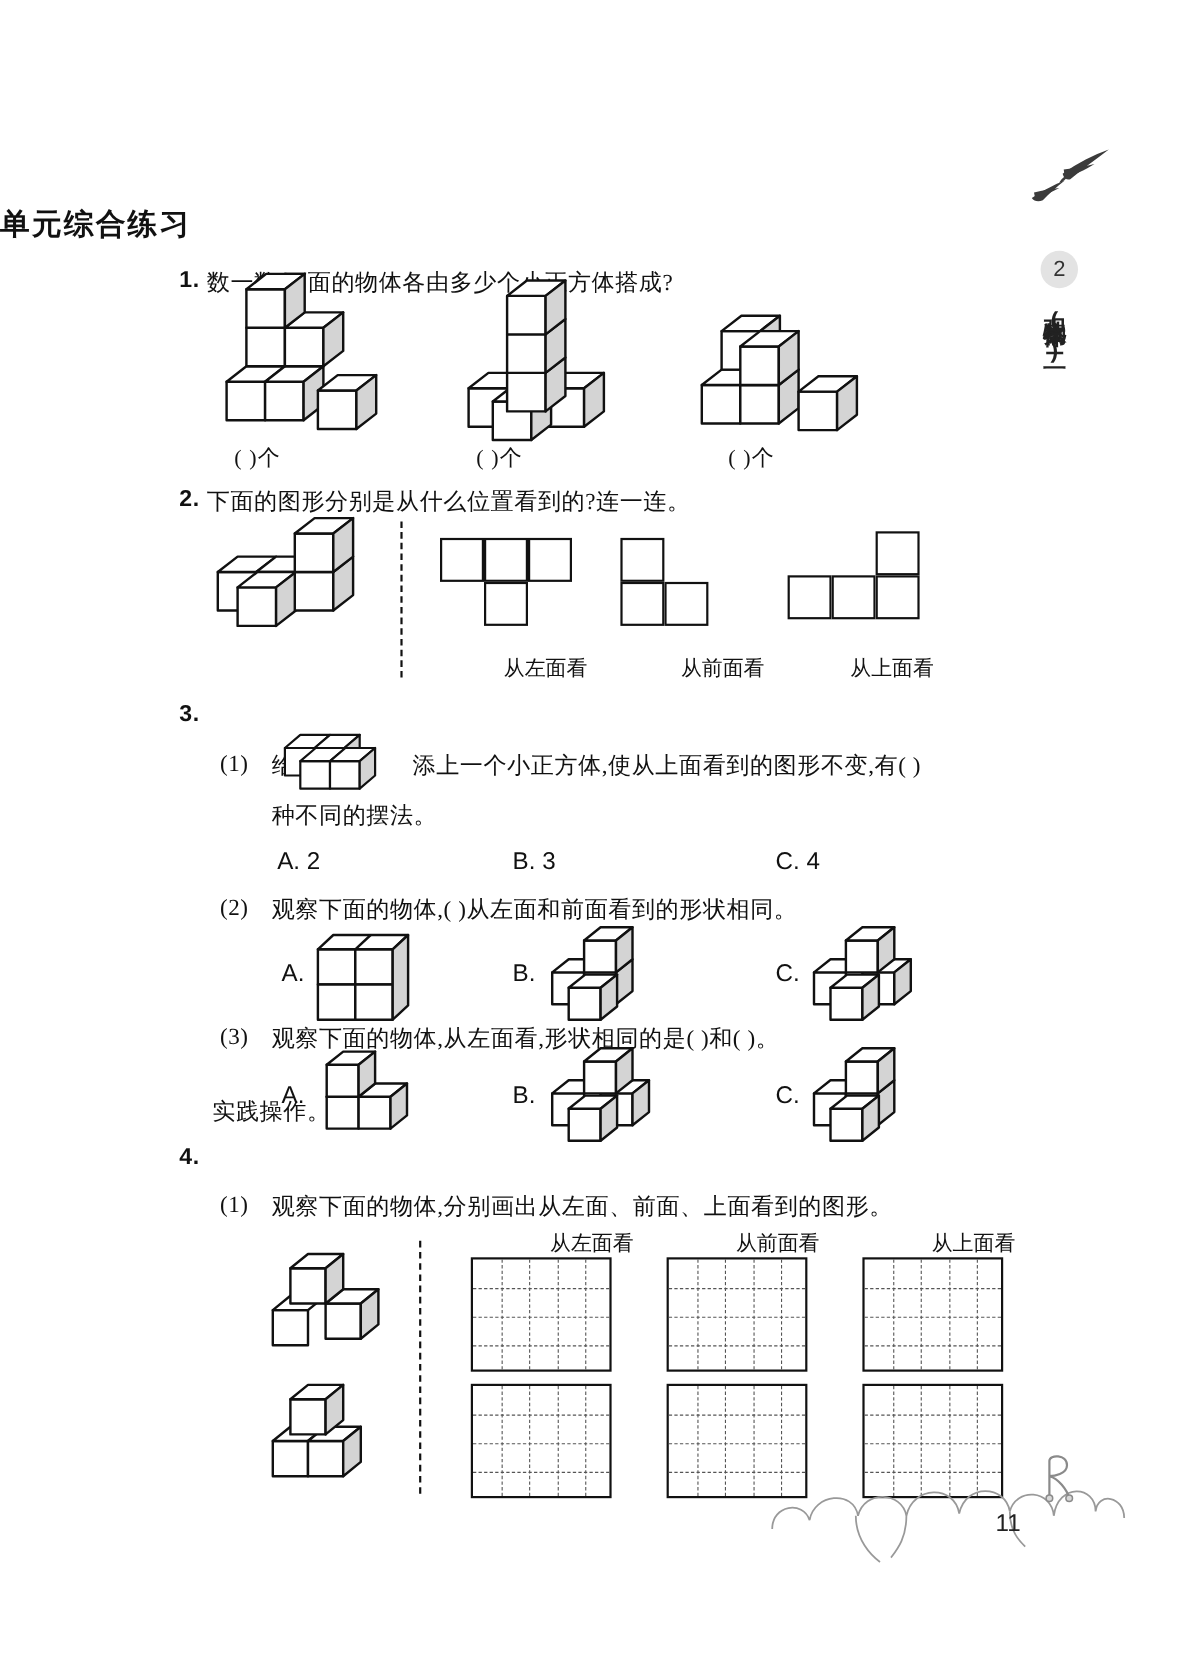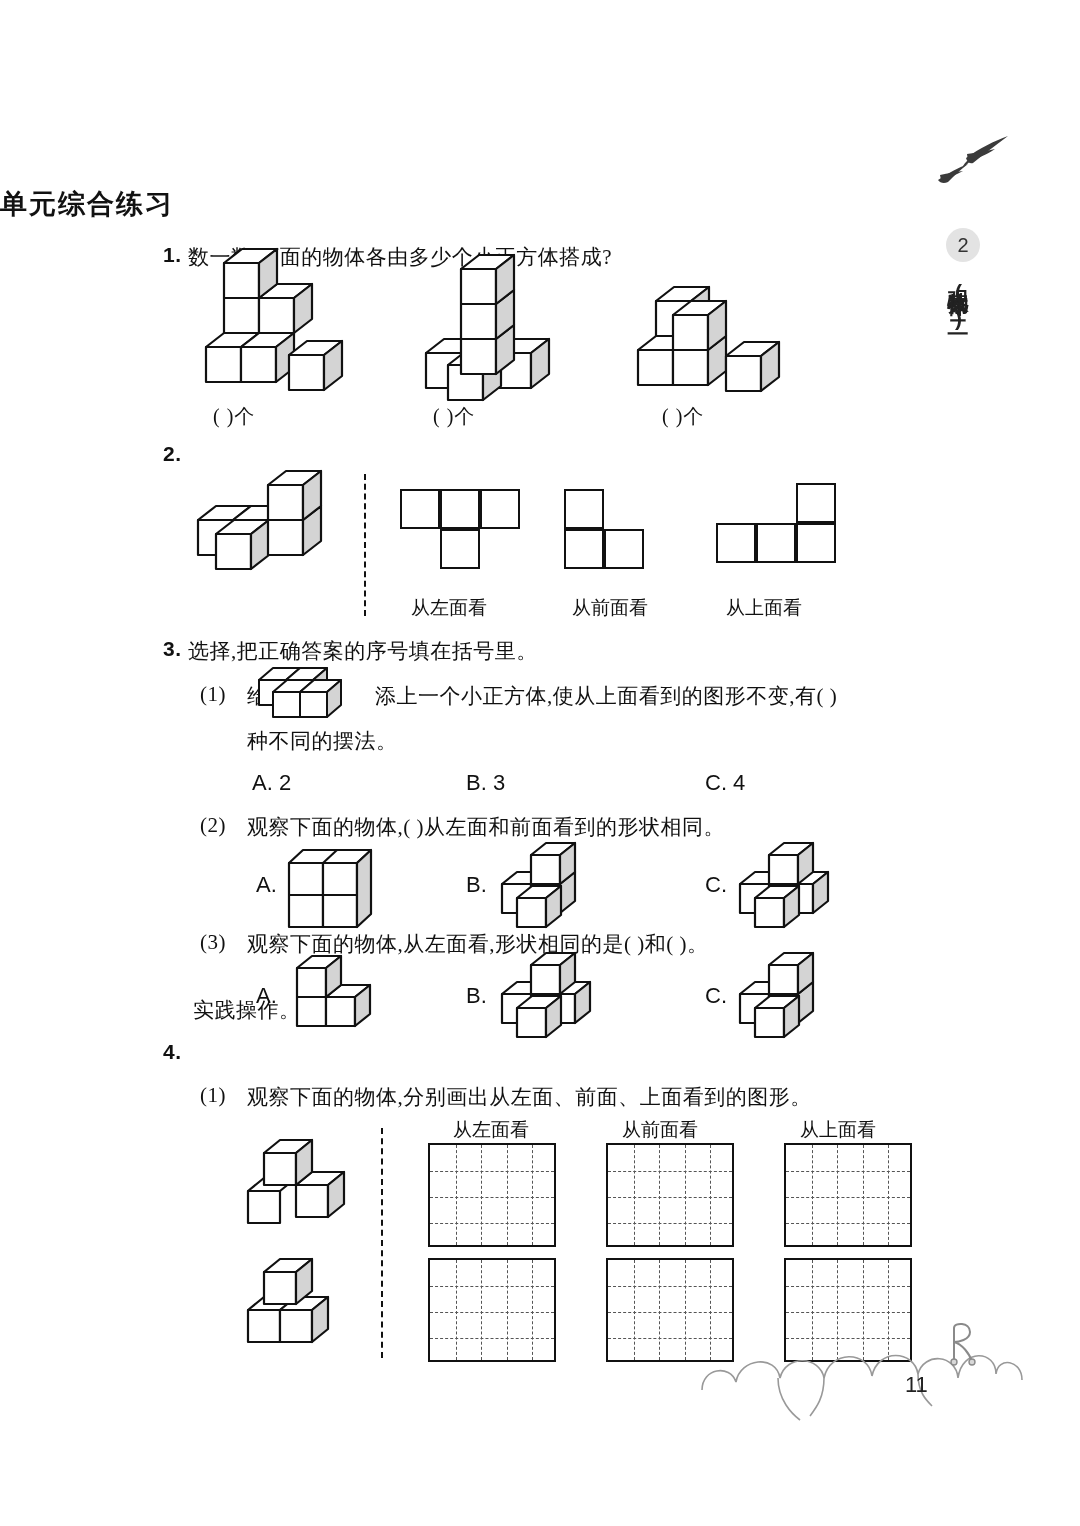--- a/index.html
+++ b/index.html
@@ -39,21 +39,21 @@
 
   
   .qtext {
     position:absolute;
     font-size: 21px;
     letter-spacing: 0.5px;
     white-space: nowrap;
   }
   .qnum { font-family:"Liberation Sans", sans-serif; font-weight:600; }
 
-  .label-cn { position:absolute; font-size:19px; white-space:nowrap; }
+  .label-cn { position:absolute; font-size:19px; white-space:nowrap;margin-left:47px; }
   .paren    { position:absolute; font-size:20px; white-space:nowrap;
               font-family:"Liberation Serif", serif; letter-spacing:1px;}
   .opt      { position:absolute; font-size:22px;
               font-family:Liberation Sans, sans-serif; }
 
   
   .vdash {
     position:absolute; width:0; border-left: 2px dashed #111;
   }
 
@@ -184,20 +184,21 @@
         <polygon points="78,25 96,11 96,46 78,60" fill="#d4d4d4"></polygon>
       </g>
     </svg>
   </div>
 
   <div class="paren" style="left:213px; top:403px;">(    )个</div>
   <div class="paren" style="left:433px; top:403px;">(    )个</div>
   <div class="paren" style="left:662px; top:403px;">(    )个</div>
 
   <div class="qtext qnum" style="left:163px; top:442px;">2.</div>
+  <div class="qtext" style="left:188px; top:442px;">下面的图形分别是从什么位置看到的?连一连。</div>
 
   <div style="position:absolute; left:190px; top:478px;">
     <svg width="160" height="110" viewBox="0 0 160 110">
       <g stroke="#111" stroke-width="2.2" stroke-linejoin="round">
 
         <polygon points="8,42 43,42 43,77 8,77" fill="#fff"></polygon>
         <polygon points="8,42 26,28 61,28 43,42" fill="#fff"></polygon>
 
         <polygon points="43,42 78,42 78,77 43,77" fill="#fff"></polygon>
         <polygon points="43,42 61,28 96,28 78,42" fill="#fff"></polygon>
@@ -237,21 +238,20 @@
     <div class="sq" style="left:0px;  top:40px; width:40px; height:40px;"></div>
     <div class="sq" style="left:40px; top:40px; width:40px; height:40px;"></div>
     <div class="sq" style="left:80px; top:40px; width:40px; height:40px;"></div>
   </div>
 
   <div class="label-cn" style="left:411px; top:595px;">从左面看</div>
   <div class="label-cn" style="left:572px; top:595px;">从前面看</div>
   <div class="label-cn" style="left:726px; top:595px;">从上面看</div>
 
   <div class="qtext qnum" style="left:163px; top:637px;">3.</div>
-  <div class="qtext" style="left:188px; top:637px;">选择,把正确答案的序号填在括号里。</div>
 
   <div class="qtext" style="left:200px; top:682px;">(1)</div>
   <div class="qtext" style="left:247px; top:682px;">给</div>
 
   <div style="position:absolute; left:255px; top:664px;">
     <svg width="110" height="62" viewBox="0 0 110 62">
       <g stroke="#111" stroke-width="2" stroke-linejoin="round">
         <polygon points="4,16 31,16 31,41 4,41" fill="#fff"></polygon>
         <polygon points="4,16 18,4 45,4 31,16" fill="#fff"></polygon>
         <polygon points="31,16 58,16 58,41 31,41" fill="#fff"></polygon>

